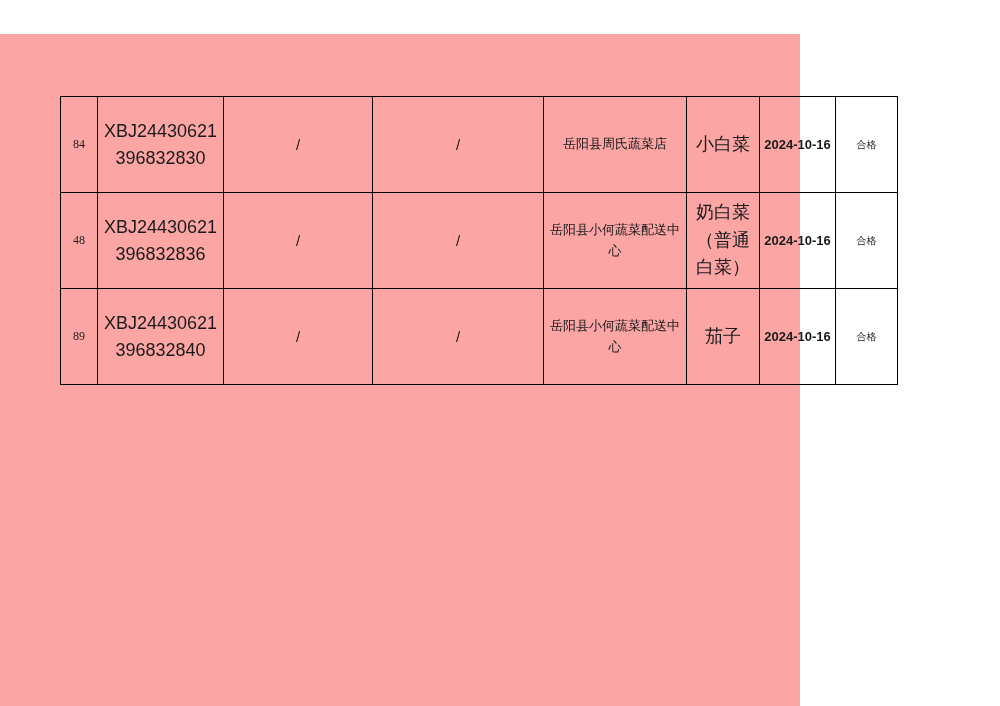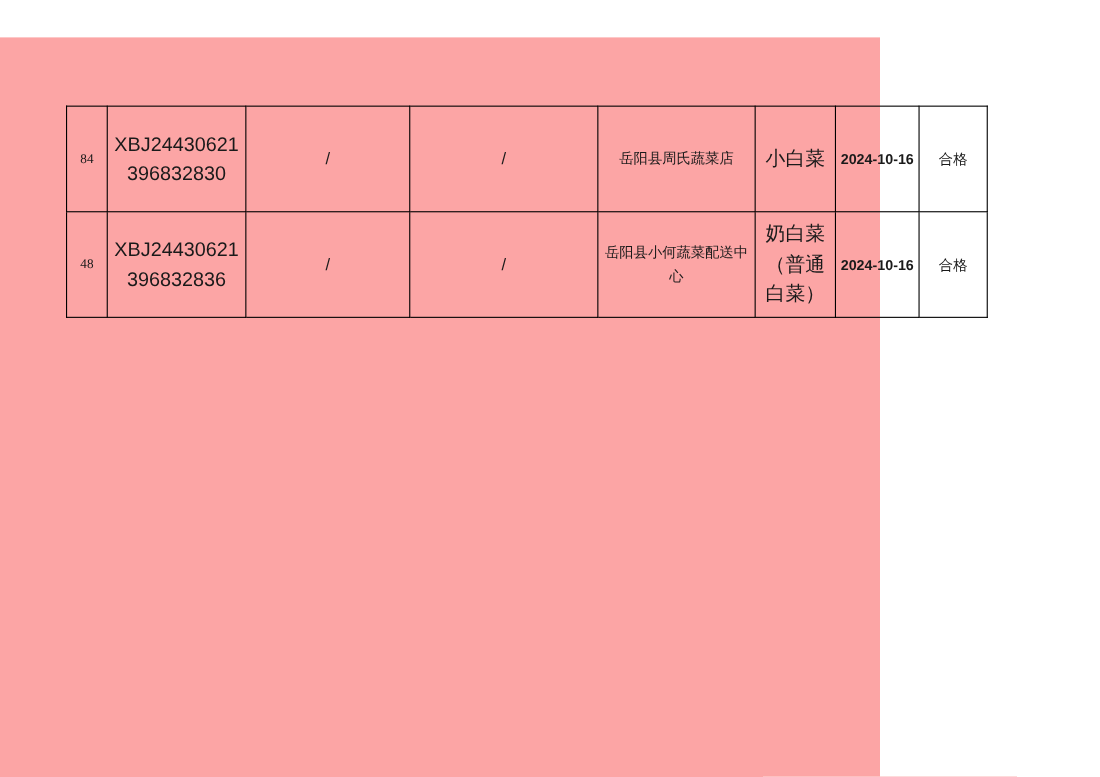--- a/index.html
+++ b/index.html
@@ -60,21 +60,21 @@
     line-height: 1.55;
   }
   td.c-date {
     font-family: Liberation Sans, sans-serif;
     font-size: 13px;
     font-weight: 700;
     white-space: nowrap;
     letter-spacing: 0px;
   }
   td.c-result {
-    font-size: 13px;
+    font-size: 10px;
   }
 </style>
 </head>
 <body>
 
 <div class="page">
   <table class="doc-table">
     <colgroup>
       <col style="width:37px">
       <col style="width:126px">
@@ -99,15 +99,25 @@
         <tr>
     <td class="c-num">48</td>
     <td class="c-code">XBJ24430621396832836</td>
     <td class="c-slash">/</td>
     <td class="c-slash">/</td>
     <td class="c-unit">岳阳县小何蔬菜配送中心</td>
     <td class="c-prod">奶白菜（普通白菜）</td>
     <td class="c-date">2024-10-16</td>
     <td class="c-result">合格</td>
   </tr>
+        <tr>
+    <td class="c-num">89</td>
+    <td class="c-code">XBJ24430621396832840</td>
+    <td class="c-slash">/</td>
+    <td class="c-slash">/</td>
+    <td class="c-unit">岳阳县小何蔬菜配送中心</td>
+    <td class="c-prod">茄子</td>
+    <td class="c-date">2024-10-16</td>
+    <td class="c-result">合格</td>
+  </tr>
       </tbody>
   </table>
 </div>
 
 </body></html>

